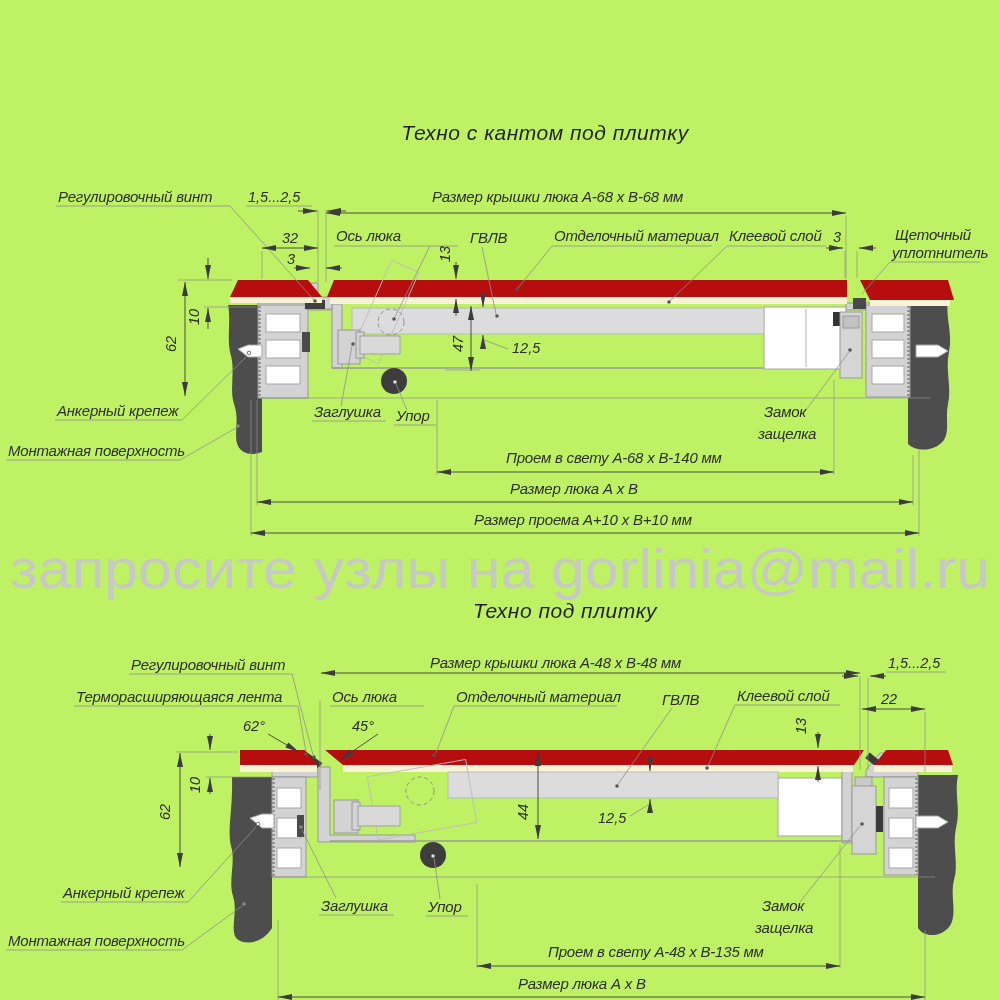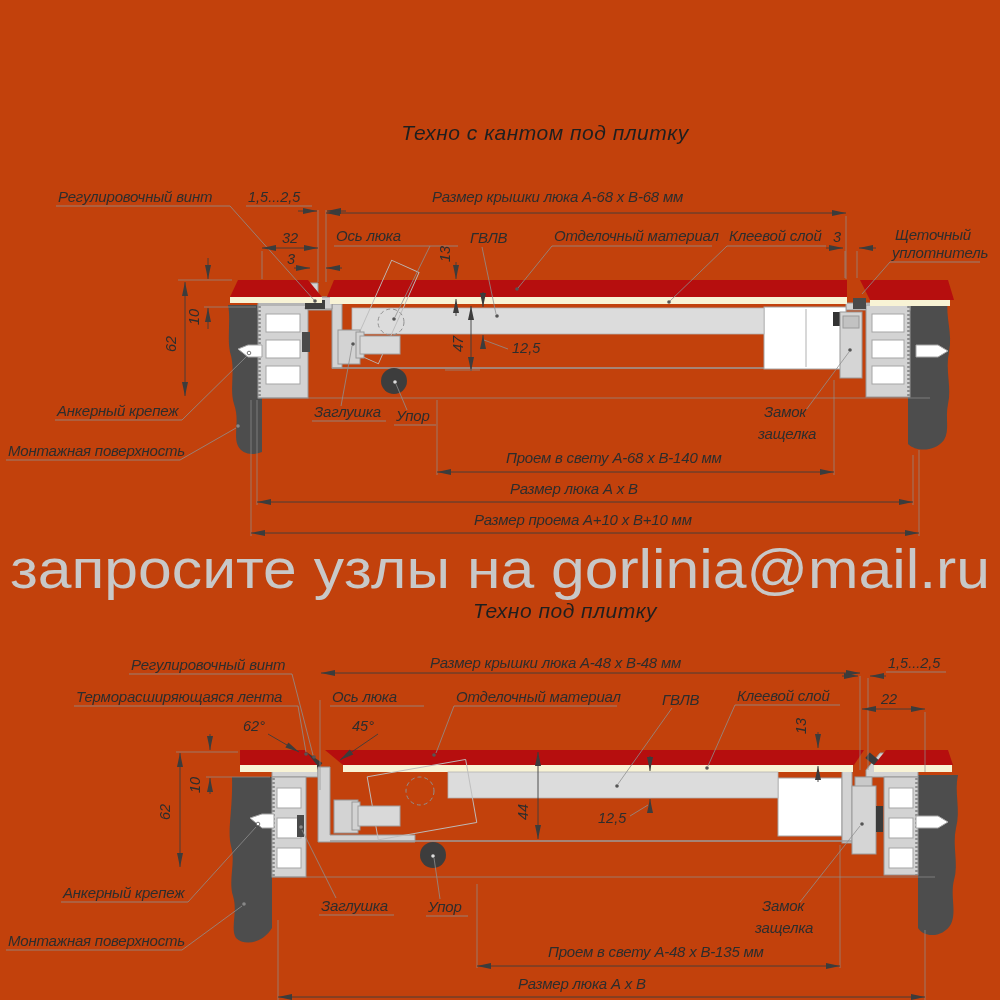--- a/index.html
+++ b/index.html
@@ -1,16 +1,16 @@
 <!DOCTYPE html>
 <html><head>
 <meta charset="utf-8">
 <style>
   html,body{margin:0;padding:0;background:#ffffff;}
-  .page{position:relative;width:1000px;height:1000px;background:#c2410c;overflow:hidden;}
+  .page{position:relative;width:1000px;height:1000px;background:#bef264;overflow:hidden;}
   svg{display:block;}
   .lbl{font:italic 15px "Liberation Sans",sans-serif;fill:#2d2d2d;letter-spacing:-0.2px;}
   .dimtxt{font:italic 14.5px "Liberation Sans",sans-serif;fill:#2d2d2d;}
   .ttl{font:italic 21px "Liberation Sans",sans-serif;fill:#1f1f1f;letter-spacing:0.5px;}
   .wm{font:55px "Liberation Sans",sans-serif;fill:#c8c8c8;}
   .dim{stroke:#3c3c3c;stroke-width:0.9;fill:none;}
   .thin{stroke:#8f8f8f;stroke-width:0.7;fill:none;}
   .ldr{stroke:#8f8f8f;stroke-width:0.8;fill:none;}
   .prof{fill:#d3d3d3;stroke:#989898;stroke-width:1;}
   .profw{fill:#ffffff;stroke:#a5a5a5;stroke-width:1;}

